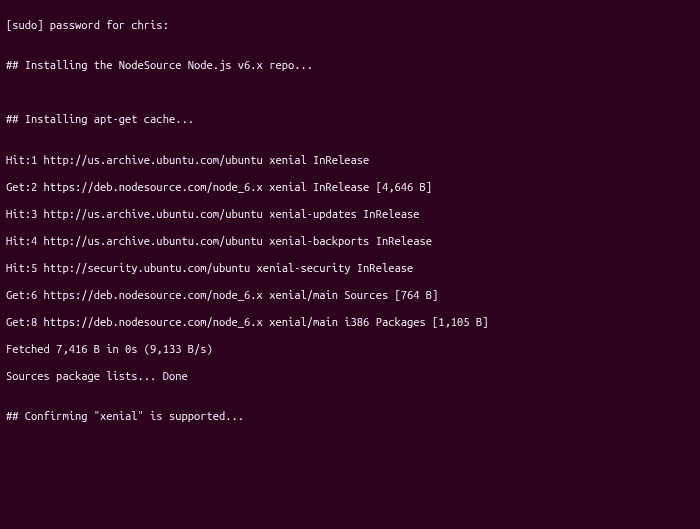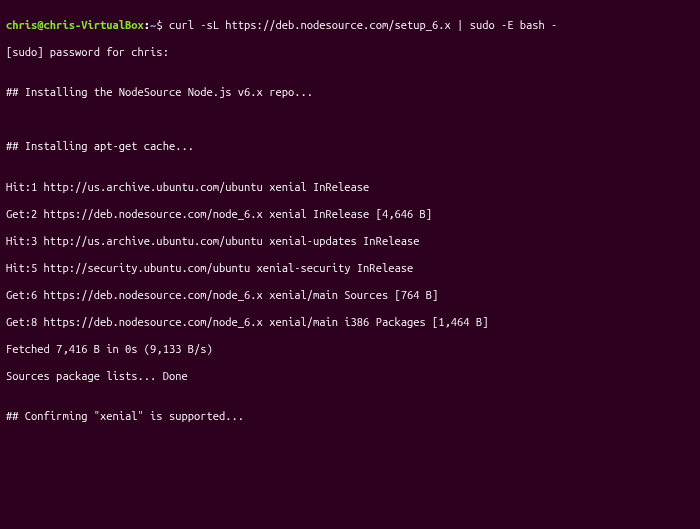--- a/index.html
+++ b/index.html
@@ -20,34 +20,34 @@
   .path{color:#729fcf;font-weight:bold}
   .dollar{color:#ffffff}
   .cmd{color:#ffffff}
   .heading{color:#ffffff;font-weight:normal}
   .plain{color:#ffffff}
 </style>
 </head>
 <body>
 
 <div class="term">
-<div class="line"><span class="user">chris</span><span class="user">@</span><span class="host">chris-VirtualBox</span><span class="colon">:</span><span class="path">~</span><span class="dollar">$ </span><span class="cmd">curl -sL https://deb.nodesource.com/setup_6.x | sudo -E bash -</span></div>
 <div class="line plain">[sudo] password for chris: </div>
 <div class="line plain"></div>
 <div class="line heading">## Installing the NodeSource Node.js v6.x repo...</div>
 <div class="line plain"></div>
 <div class="line plain"></div>
 <div class="line heading">## Installing apt-get cache...</div>
 <div class="line plain"></div>
 <div class="line plain">Hit:1 http://us.archive.ubuntu.com/ubuntu xenial InRelease</div>
 <div class="line plain">Get:2 https://deb.nodesource.com/node_6.x xenial InRelease [4,646 B]</div>
 <div class="line plain">Hit:3 http://us.archive.ubuntu.com/ubuntu xenial-updates InRelease</div>
+<div class="line plain">Hit:4 http://us.archive.ubuntu.com/ubuntu xenial-backports InRelease</div>
 <div class="line plain">Hit:5 http://security.ubuntu.com/ubuntu xenial-security InRelease</div>
 <div class="line plain">Get:6 https://deb.nodesource.com/node_6.x xenial/main Sources [764 B]</div>
-<div class="line plain">Get:8 https://deb.nodesource.com/node_6.x xenial/main i386 Packages [1,464 B]</div>
+<div class="line plain">Get:8 https://deb.nodesource.com/node_6.x xenial/main i386 Packages [1,105 B]</div>
 <div class="line plain">Fetched 7,416 B in 0s (9,133 B/s)                         </div>
 <div class="line plain">Sources package lists... Done</div>
 <div class="line plain"></div>
 <div class="line heading">## Confirming "xenial" is supported...</div>
 <div class="line plain"></div>
 
 <div class="line plain"></div>
 
 <div class="line plain"></div>
 

